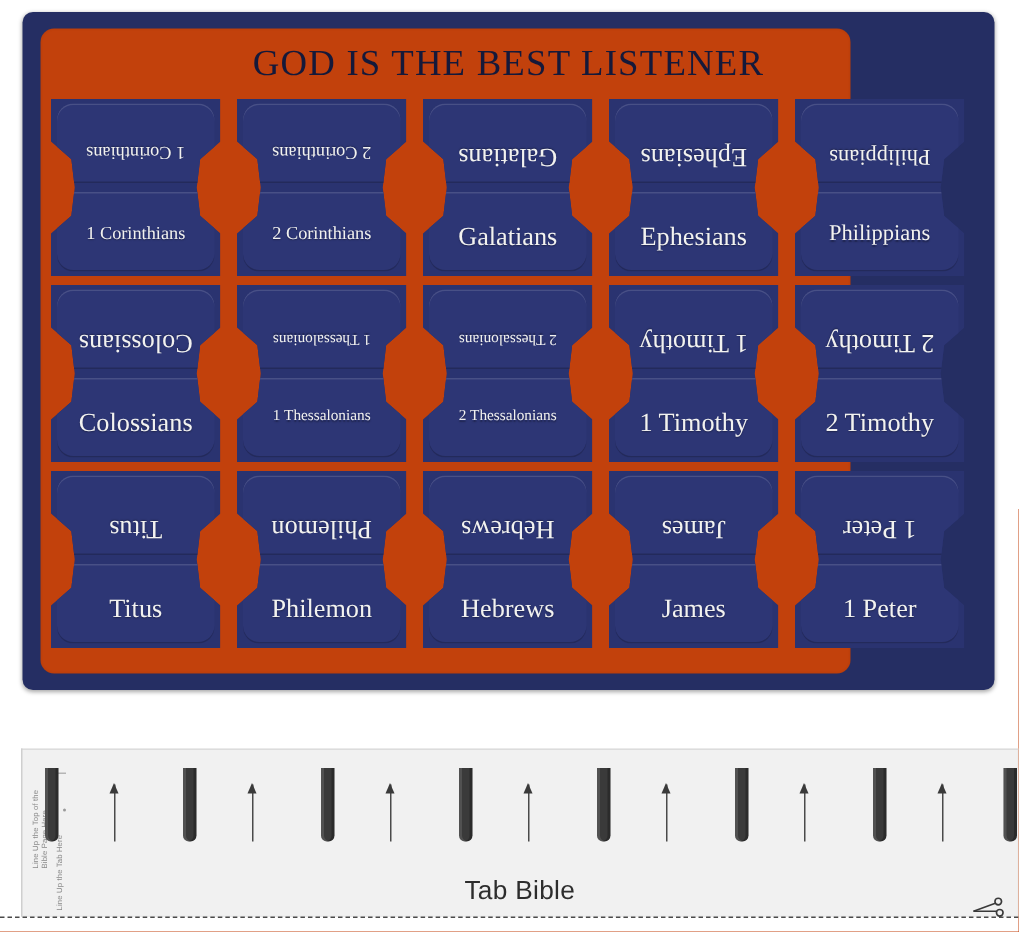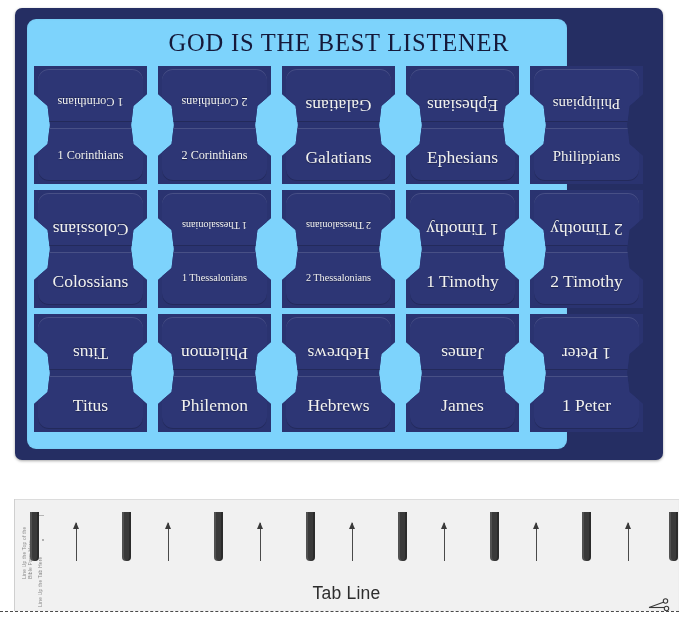--- a/index.html
+++ b/index.html
@@ -17,21 +17,21 @@
     left:15px; top:8px;
     width:648px; height:452px;
     background:#252e63;
     border-radius:7px;
     box-shadow:0 1px 3px rgba(0,0,0,.35);
   }
   #tab-card-inner{
     position:absolute;
     left:12px; top:11px;
     width:540px; height:430px;
-    background:#7dd3fc;
+    background:#c2410c;
     border-radius:9px;
     box-shadow:inset 0 0 2px rgba(0,0,0,.10);
   }
 
   #card-title{
     position:absolute;
     left:0; top:10px;
     width:624px;
     text-align:center;
     font-family:"Liberation Serif", serif;
@@ -355,21 +355,21 @@
   <div class="guide-bar" style="left:655px"></div>
 
   <div class="guide-arrow" style="left:62px"></div>
   <div class="guide-arrow" style="left:154px"></div>
   <div class="guide-arrow" style="left:246px"></div>
   <div class="guide-arrow" style="left:338px"></div>
   <div class="guide-arrow" style="left:430px"></div>
   <div class="guide-arrow" style="left:522px"></div>
   <div class="guide-arrow" style="left:614px"></div>
 
-  <div id="guide-title">Tab Line</div>
+  <div id="guide-title">Tab Bible</div>
 </div>
 
 <div id="cut-line"></div>
 
 <svg id="scissors-icon" viewBox="0 0 22 16" fill="none" stroke="#3a3a3a" stroke-width="1.1">
   <circle cx="17.5" cy="4" r="2.2"></circle>
   <circle cx="18.5" cy="11.5" r="2.2"></circle>
   <line x1="1" y1="10.5" x2="16" y2="5"></line>
   <line x1="1" y1="10.5" x2="16.5" y2="10.5"></line>
 </svg>

